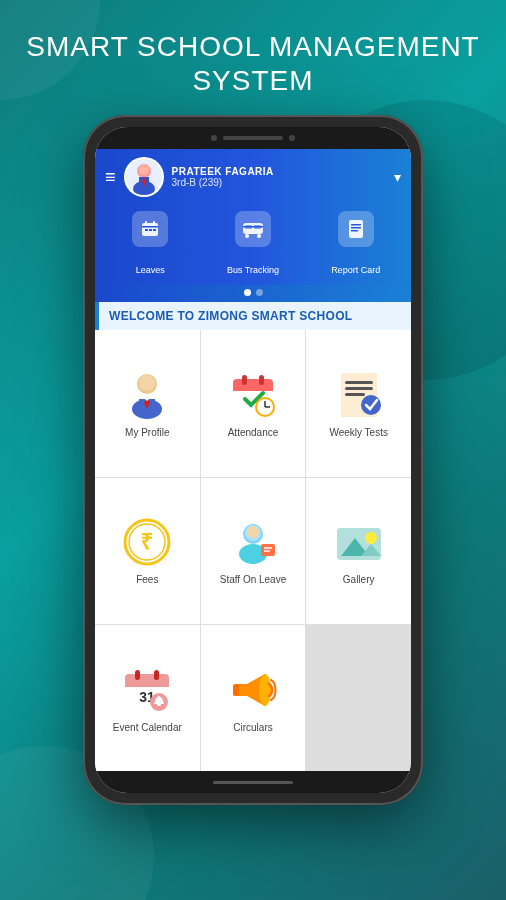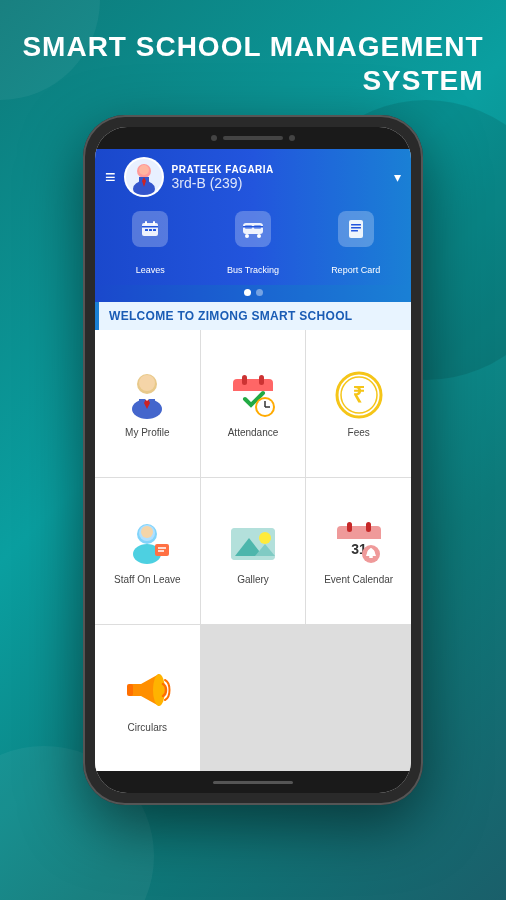--- a/index.html
+++ b/index.html
@@ -37,22 +37,22 @@
       bottom: 0; left: 0;
       width: 220px; height: 220px;
       background: rgba(255,255,255,0.05);
       border-radius: 50%;
       transform: translate(-30%, 30%);
     }
 
     .page-title {
       color: white;
       font-size: 28px;
-      font-weight: 700;
-      text-align: right;
+      font-weight: 400;
+      text-align: center;
       line-height: 1.2;
       margin-top: 30px;
       margin-bottom: 18px;
       text-transform: uppercase;
       z-index: 2;
       padding: 0 20px;
       letter-spacing: 1px;
     }
 
     
@@ -142,21 +142,21 @@
       flex: 1;
     }
     .user-name {
       color: white;
       font-size: 10px;
       font-weight: bold;
       letter-spacing: 0.5px;
     }
     .user-class {
       color: rgba(255,255,255,0.85);
-      font-size: 14px;
+      font-size: 10px;
     }
     .dropdown-arrow {
       color: white;
       font-size: 14px;
     }
 
     
     .quick-nav {
       background: linear-gradient(90deg, #1a48cc 0%, #2255dd 50%, #1a80d5 100%);
       padding: 6px 4px 10px;
@@ -390,20 +390,34 @@
 
             <circle cx="38" cy="38" r="10" fill="#ffaa00"></circle>
             <circle cx="38" cy="38" r="8" fill="white"></circle>
             <line x1="38" y1="32" x2="38" y2="38" stroke="#333" stroke-width="1.5"></line>
             <line x1="38" y1="38" x2="43" y2="38" stroke="#333" stroke-width="1.5"></line>
           </svg>
         </div>
         <span class="menu-label">Attendance</span>
       </div>
 
+      <div class="menu-cell">
+        <div class="menu-icon">
+          <svg width="52" height="52" viewBox="0 0 52 52">
+            <rect x="8" y="4" width="36" height="44" rx="4" fill="#f5a623"></rect>
+            <rect x="8" y="4" width="36" height="44" rx="4" fill="white" opacity="0.8"></rect>
+            <rect x="12" y="12" width="28" height="3" rx="1.5" fill="#555"></rect>
+            <rect x="12" y="18" width="28" height="3" rx="1.5" fill="#555"></rect>
+            <rect x="12" y="24" width="20" height="3" rx="1.5" fill="#555"></rect>
+            <circle cx="38" cy="36" r="10" fill="#4466cc"></circle>
+            <polyline points="33,36 37,40 44,31" stroke="white" stroke-width="2.5" fill="none" stroke-linecap="round"></polyline>
+          </svg>
+        </div>
+        <span class="menu-label">Weekly Tests</span>
+      </div>
 
       <div class="menu-cell">
         <div class="menu-icon">
           <svg width="52" height="52" viewBox="0 0 52 52">
             <circle cx="26" cy="26" r="22" fill="none" stroke="#f5c518" stroke-width="3"></circle>
             <circle cx="26" cy="26" r="18" fill="none" stroke="#f5c518" stroke-width="1.5"></circle>
             <text x="26" y="33" text-anchor="middle" font-size="22" font-weight="bold" fill="#f5c518" font-family="Arial">₹</text>
           </svg>
         </div>
         <span class="menu-label">Fees</span>

